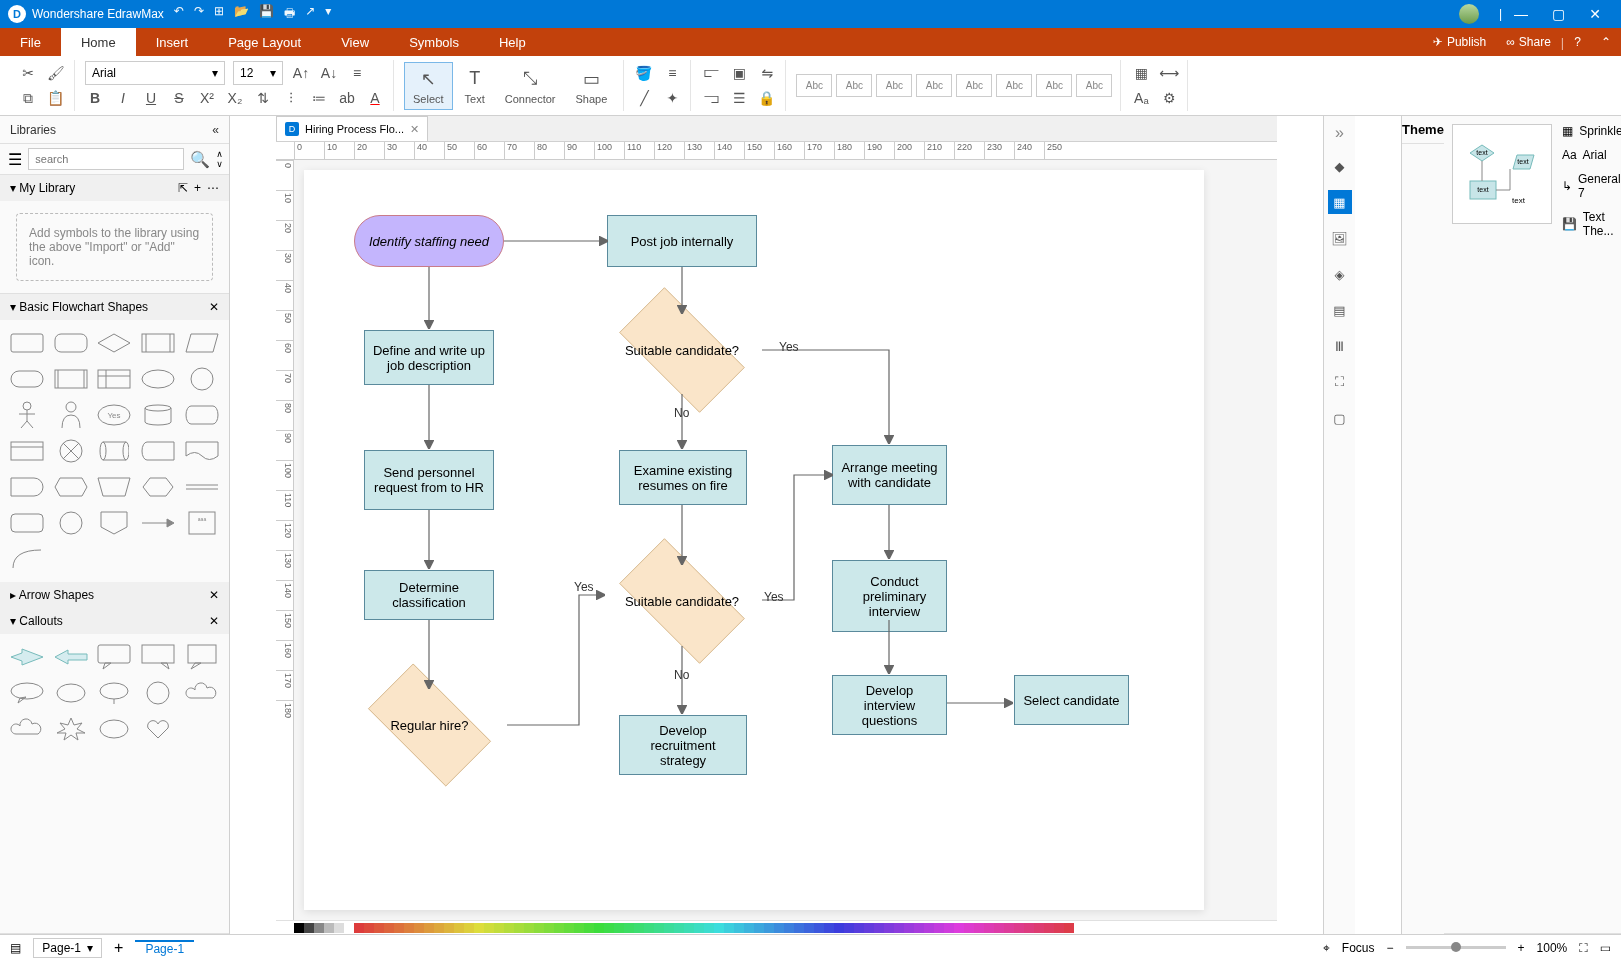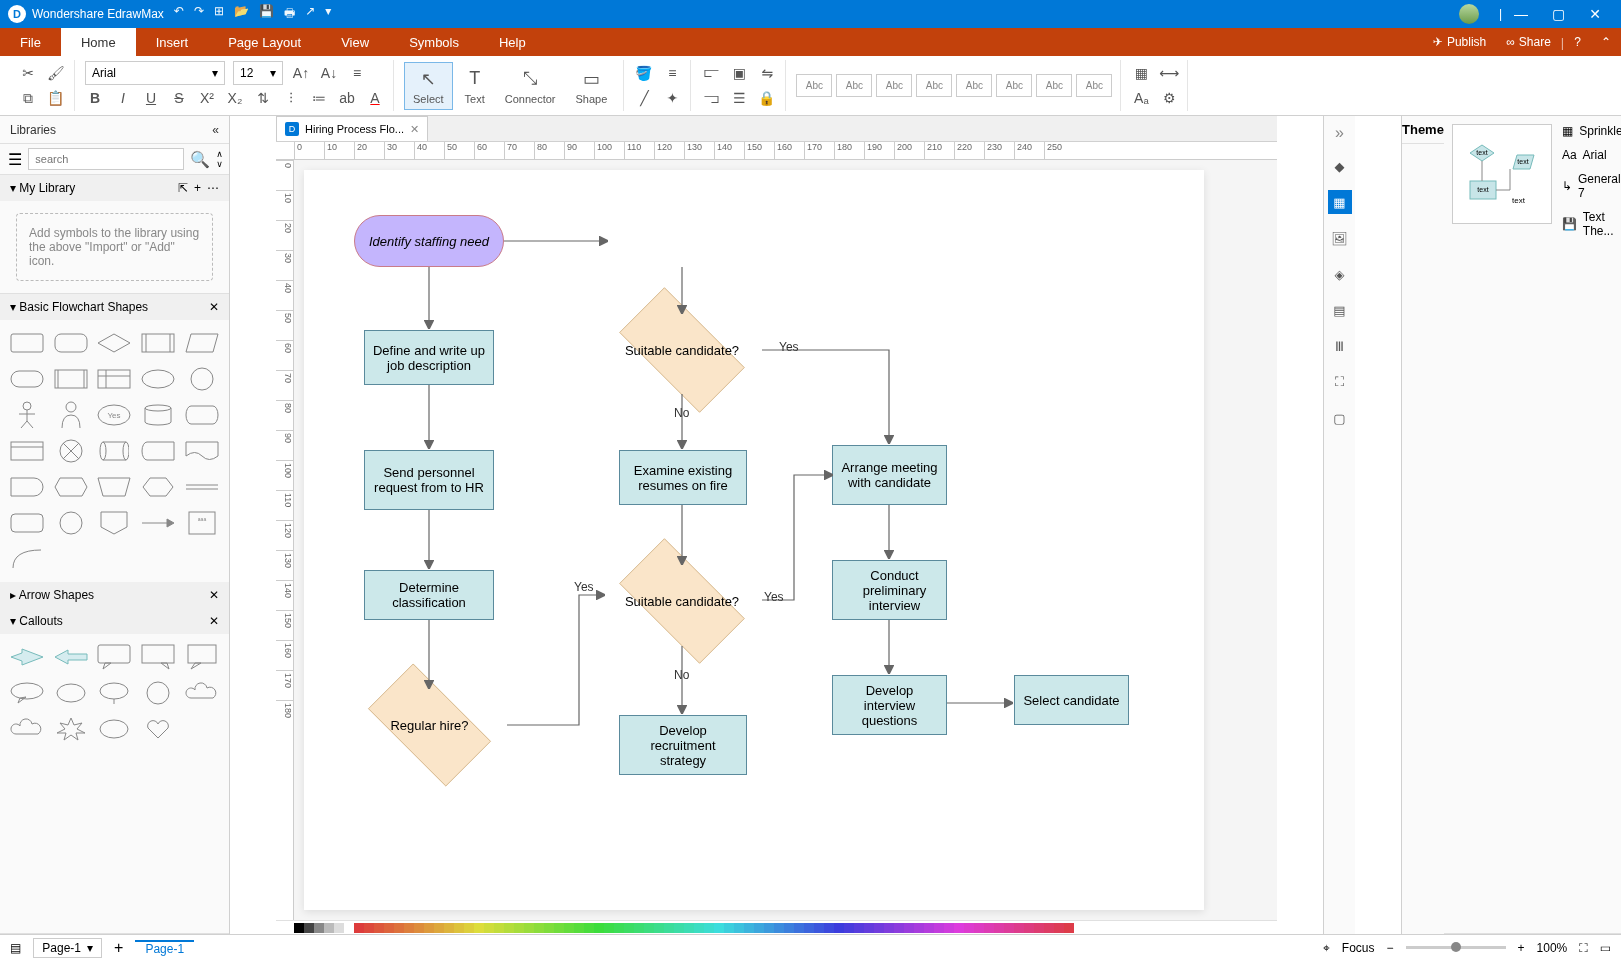--- a/index.html
+++ b/index.html
@@ -622,33 +622,34 @@
 
         <div class="fc-box fc-terminator" style="left:50px;top:45px;width:150px;height:52px;">Identify staffing need</div>
         <div class="fc-box" style="left:60px;top:160px;width:130px;height:55px;">Define and write up job description</div>
         <div class="fc-box" style="left:60px;top:280px;width:130px;height:60px;">Send personnel request from to HR</div>
         <div class="fc-box" style="left:60px;top:400px;width:130px;height:50px;">Determine classification</div>
         <div class="fc-box fc-decision" style="left:48px;top:510px;width:155px;height:90px;">
             <div class="diamond"></div>
             <span class="dtext">Regular hire?</span>
           </div>
 
+        <div class="fc-box" style="left:303px;top:45px;width:150px;height:52px;">Post job internally</div>
         <div class="fc-box fc-decision" style="left:298px;top:135px;width:160px;height:90px;">
             <div class="diamond"></div>
             <span class="dtext">Suitable candidate?</span>
           </div>
         <div class="fc-box" style="left:315px;top:280px;width:128px;height:55px;">Examine existing resumes on fire</div>
         <div class="fc-box fc-decision" style="left:298px;top:386px;width:160px;height:90px;">
             <div class="diamond"></div>
             <span class="dtext">Suitable candidate?</span>
           </div>
         <div class="fc-box" style="left:315px;top:545px;width:128px;height:60px;">Develop recruitment strategy</div>
 
         <div class="fc-box" style="left:528px;top:275px;width:115px;height:60px;">Arrange meeting with candidate</div>
-        <div class="fc-box" style="left:528px;top:390px;width:115px;height:60px;padding-left:16px;">Conduct preliminary interview</div>
+        <div class="fc-box" style="left:528px;top:390px;width:115px;height:72px;padding-left:16px;">Conduct preliminary interview</div>
         <div class="fc-box" style="left:528px;top:505px;width:115px;height:60px;">Develop interview questions</div>
         <div class="fc-box" style="left:710px;top:505px;width:115px;height:50px;">Select candidate</div>
 
         <svg class="fc-arrow" style="left:0;top:0;width:900px;height:650px;pointer-events:none;">
           <defs>
               <marker id="ah" markerWidth="8" markerHeight="8" refX="7" refY="4" orient="auto">
                 <polygon points="0,0 8,4 0,8" fill="#666"></polygon>
               </marker>
             </defs>
           <line x1="125" y1="97" x2="125" y2="158" marker-end="url(#ah)"></line>

